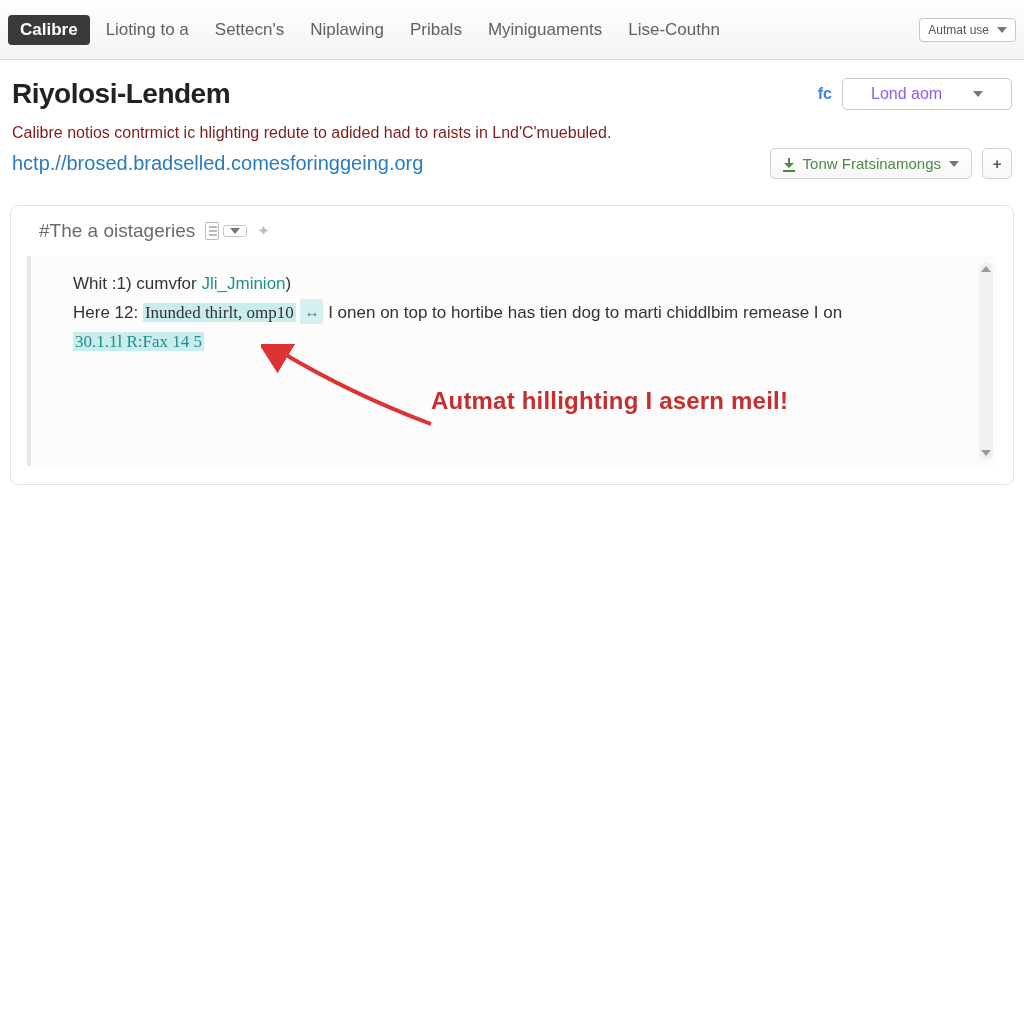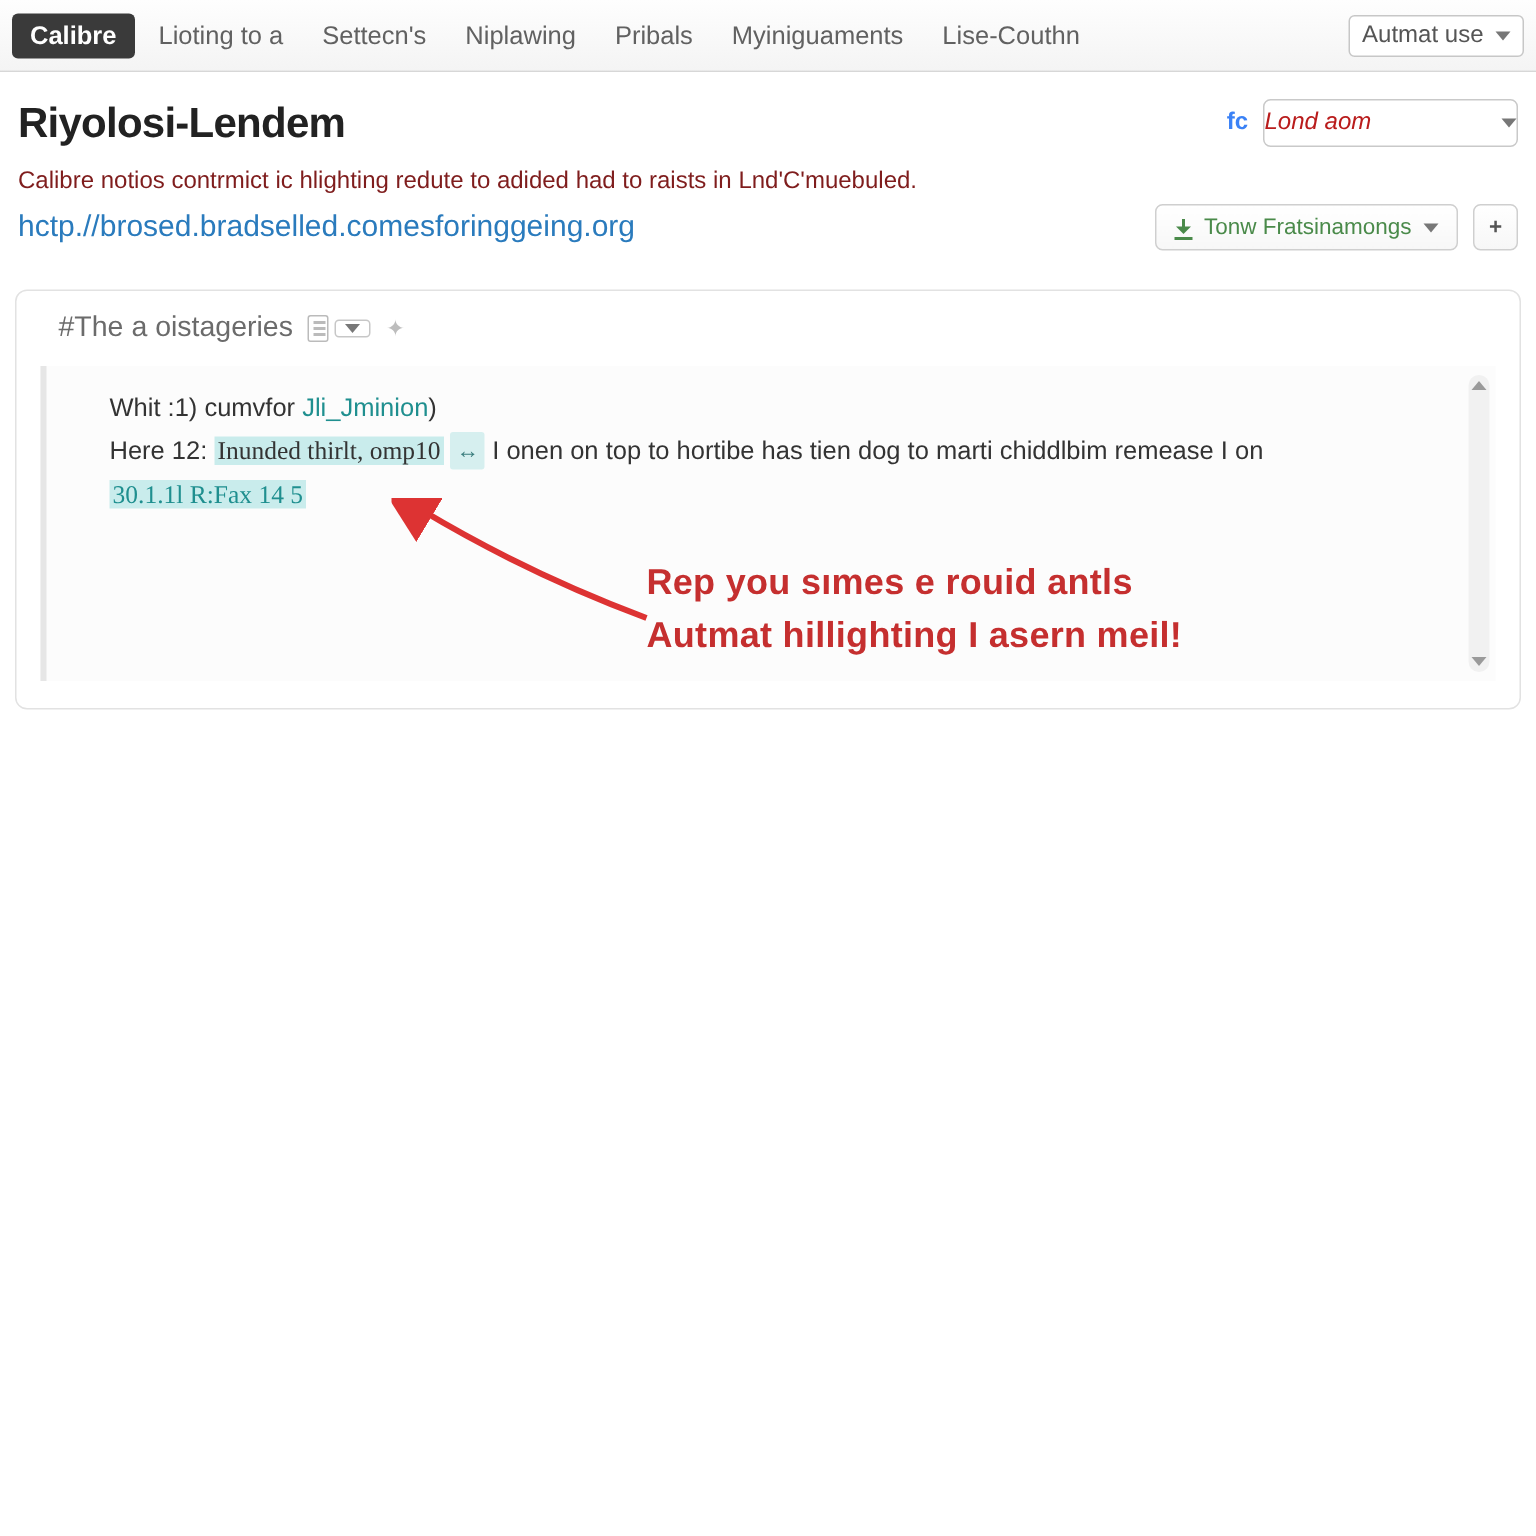--- a/index.html
+++ b/index.html
@@ -1,30 +1,30 @@
 <!DOCTYPE html>
 <html><head>
 <meta charset="utf-8">
 <style>
   * { box-sizing: border-box; margin: 0; padding: 0; }
   html, body { width: 1024px; height: 1024px; font-family: -apple-system, BlinkMacSystemFont, "Segoe UI", Helvetica, Arial, sans-serif; background: #fff; color: #222; }
   
-  .topnav { display: flex; align-items: center; height: 48px; background: linear-gradient(#fefefe,#f4f4f4); border-bottom: 1px solid #d7d7d7; padding: 0 8px; gap: 6px; }
+  .topnav { display: flex; align-items: center; height: 60px; background: linear-gradient(#fefefe,#f4f4f4); border-bottom: 1px solid #d7d7d7; padding: 0 8px; gap: 6px; }
   .brand { background: #3a3a3a; color: #fff; font-weight: 700; padding: 5px 12px; border-radius: 4px; font-size: 17px; }
   .navitem { color: #616161; font-size: 17px; padding: 6px 10px; cursor: pointer; }
   .navspacer { flex: 1; }
-  .topselect { display: flex; align-items: center; border: 1px solid #c7c7c7; border-radius: 4px; background: #fff; padding: 4px 8px; color: #555; font-size: 16px; gap: 8px; cursor: pointer; }
+  .topselect { display: flex; align-items: center; border: 1px solid #c7c7c7; border-radius: 4px; background: #fff; padding: 4px 8px; color: #555; font-size: 12px; gap: 8px; cursor: pointer; }
   .chev-down { width: 0; height: 0; border-left: 5px solid transparent; border-right: 5px solid transparent; border-top: 6px solid #777; }
   
   .header { padding: 18px 12px 10px 12px; }
   .titlebar { display: flex; align-items: flex-start; gap: 12px; }
   .page-title { font-size: 28px; font-weight: 800; letter-spacing: -0.5px; }
   .title-right { margin-left: auto; display: flex; align-items: center; gap: 10px; }
   .fc-label { color:#3b82f6; font-size:16px; font-weight:600; }
-  .selectbox { display:flex; align-items:center; justify-content:space-between; border:1px solid #c9c9c9; border-radius:5px; background:#fff; padding:6px 0; min-width:170px; color:#b91c1c; font-size:16px; cursor:pointer;font-style:italic; }
+  .selectbox { display:flex; align-items:center; justify-content:space-between; border:1px solid #c9c9c9; border-radius:5px; background:#fff; padding:6px 28px; min-width:170px; color:#8b5cf6; font-size:16px; cursor:pointer; }
   .subtitle { margin-top: 14px; font-size: 16px; color: #7f1d1d; }
   .actionrow { display:flex; align-items:center; margin-top:6px; }
   .url-link { color:#2a7bbd; font-size:20px; text-decoration:none; cursor:pointer; }
   .rightactions { margin-left:auto; display:flex; gap:10px; }
   .btn { display:flex; align-items:center; gap:8px; border:1px solid #cfcfcf; border-radius:5px; background:linear-gradient(#fff,#f7f7f7); padding:6px 12px; font-size:15px; color:#4a8a4a; cursor:pointer; }
   .btn-plus { width:30px; justify-content:center; color:#555; font-weight:700; }
   .icon-download { position:relative; width:12px; height:12px; }
   .icon-download::before { content:""; position:absolute; left:5px; top:0; width:2px; height:8px; background:#4a8a4a; }
   .icon-download::after { content:""; position:absolute; left:1px; top:5px; width:0; height:0; border-left:5px solid transparent; border-right:5px solid transparent; border-top:5px solid #4a8a4a; }
   .icon-download-bar { position:absolute; left:0; bottom:-2px; width:12px; height:2px; background:#4a8a4a; }
@@ -129,21 +129,20 @@
     <div class="annot">
       <svg class="arrow-svg" width="200" height="120">
         <defs>
           <marker id="ah" markerWidth="12" markerHeight="12" refX="2" refY="5" orient="auto">
             <path d="M0,0 L10,5 L0,10 Z" fill="#d33"></path>
           </marker>
         </defs>
         <path d="M170,80 Q90,50 20,8" stroke="#d33" stroke-width="4" fill="none" marker-end="url(#ah)"></path>
       </svg>
       <div class="annot-text">
-        <div>Rep you sımes e rouid antls</div>
         <div>Autmat hillighting I asern meil!</div>
       </div>
     </div>
 
     <div class="scrollbar"></div>
     <div class="sb-up">
         <span class="tri-up"></span>
       </div>
     <div class="sb-down">
         <span class="tri-down"></span>

